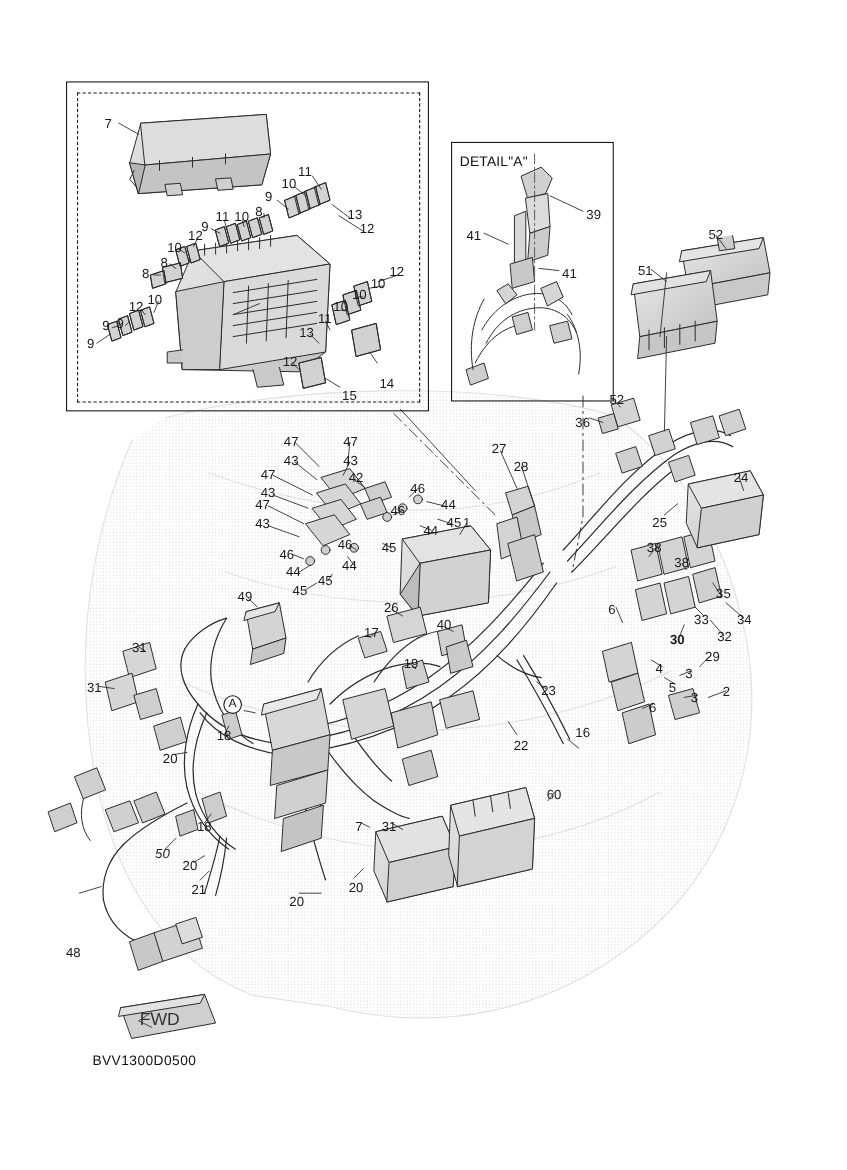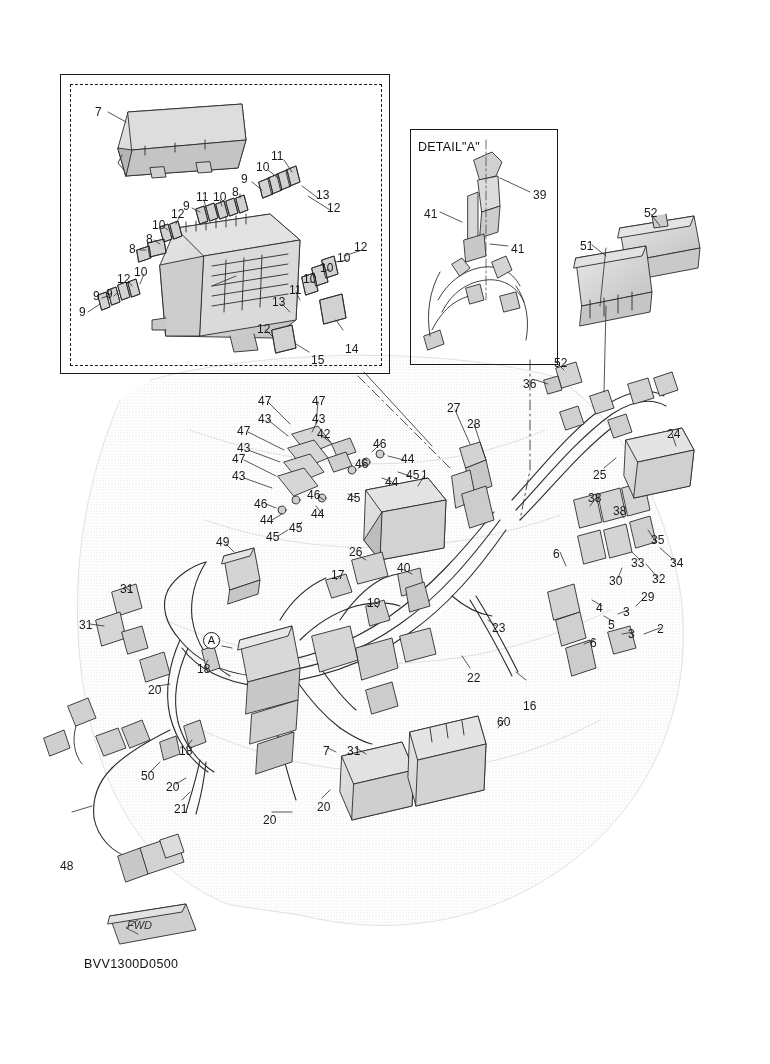--- a/index.html
+++ b/index.html
@@ -64,22 +64,21 @@
     border-radius: 50%;
     font-size: 11px;
     line-height: 15px;
     text-align: center;
     color: #111;
     background: #fff;
     box-sizing: border-box;
   }
   .fwd-label {
     position: absolute;
-    font-size: 11px;
-    font-style: italic;
+    font-size: 16px;
     color: #333;
   }
 </style>
 </head>
 <body>
 
 <div id="page">
 
   <svg id="art" viewBox="0 0 770 1064" xmlns="http://www.w3.org/2000/svg">
     <defs>
@@ -570,39 +569,39 @@
       <div class="callout" style="left: 216px; top: 536px;">49</div>
       <div class="callout" style="left: 349px; top: 546px;">26</div>
       <div class="callout" style="left: 397px; top: 562px;">40</div>
       <div class="callout" style="left: 331px; top: 569px;">17</div>
       <div class="callout" style="left: 367px; top: 597px;">19</div>
       <div class="callout" style="left: 588px; top: 492px;">38</div>
       <div class="callout" style="left: 613px; top: 505px;">38</div>
       <div class="callout" style="left: 651px; top: 534px;">35</div>
       <div class="callout" style="left: 631px; top: 557px;">33</div>
       <div class="callout" style="left: 670px; top: 557px;">34</div>
-      <div class="callout" style="left: 609px; top: 575px;">30</div>
+      <div class="callout" style="left: 609px; top: 575px; font-weight: bold;">30</div>
       <div class="callout" style="left: 652px; top: 573px;">32</div>
       <div class="callout" style="left: 553px; top: 548px;">6</div>
       <div class="callout" style="left: 596px; top: 602px;">4</div>
       <div class="callout" style="left: 608px; top: 619px;">5</div>
       <div class="callout" style="left: 623px; top: 606px;">3</div>
       <div class="callout" style="left: 628px; top: 628px;">3</div>
       <div class="callout" style="left: 641px; top: 591px;">29</div>
       <div class="callout" style="left: 657px; top: 623px;">2</div>
       <div class="callout" style="left: 590px; top: 637px;">6</div>
       <div class="callout" style="left: 120px; top: 583px;">31</div>
       <div class="callout" style="left: 79px; top: 619px;">31</div>
       <div class="callout" style="left: 492px; top: 622px;">23</div>
       <div class="callout" style="left: 467px; top: 672px;">22</div>
-      <div class="callout" style="left: 523px; top: 700px; text-align: right;">16</div>
+      <div class="callout" style="left: 523px; top: 660px; text-align: right;">16</div>
       <div class="callout" style="left: 197px; top: 663px;">18</div>
       <div class="callout" style="left: 148px; top: 684px;">20</div>
       <div class="callout" style="left: 179px; top: 745px;">18</div>
-      <div class="callout" style="left: 141px; top: 770px;">50</div>
+      <div class="callout" style="left: 141px; top: 770px; font-style: italic;">50</div>
       <div class="callout" style="left: 166px; top: 781px;">20</div>
       <div class="callout" style="left: 174px; top: 803px;">21</div>
       <div class="callout" style="left: 60px; top: 815px; margin-top: 45px;">48</div>
       <div class="callout" style="left: 263px; top: 814px;">20</div>
       <div class="callout" style="left: 317px; top: 801px;">20</div>
       <div class="callout" style="left: 323px; top: 745px;">7</div>
       <div class="callout" style="left: 347px; top: 745px;">31</div>
       <div class="callout" style="left: 497px; top: 716px;">60</div>
     </div>
 

